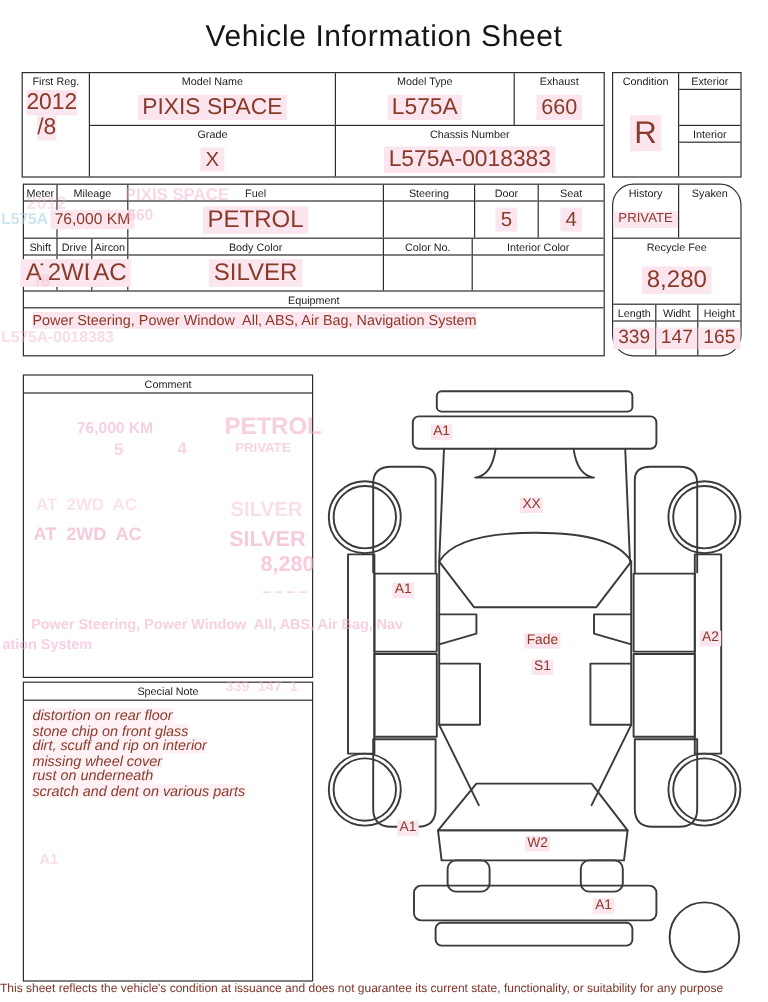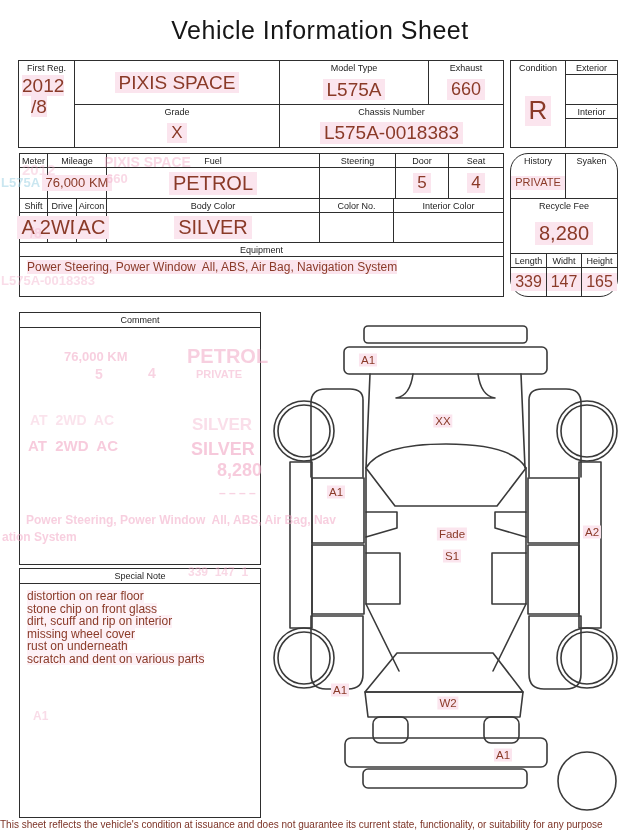--- a/index.html
+++ b/index.html
@@ -37,21 +37,21 @@
   .hist-box{left:510px;top:153px;width:108px;height:144px;display:flex;flex-direction:column;border-radius:18px;}
   .comment-box{left:19px;top:312px;width:242px;height:253px;}
   .note-box{left:19px;top:568px;width:242px;height:250px;}
   .panel-head{height:15px;border-bottom:1px solid var(--border);display:flex;align-items:center;justify-content:center;font-size:9px;}
   .firstreg-vals{flex:1;color:var(--value-text);font-size:19px;line-height:21px;padding-left:3px;}
   .firstreg-vals .l2{padding-left:9px;}
   .firstreg-vals span{background:var(--highlight);}
   .eq-text{flex:1;padding:3px 6px 0 7px;font-size:12px;color:var(--value-text);text-align:left;}
   .eq-text span{background:var(--highlight);white-space:pre-wrap;}
   #note-lines{padding:6px 0 0 7px;}
-  .note-line{font-size:12px;line-height:12.5px;color:var(--value-text);display:table;background:rgba(250,216,230,.35);white-space:nowrap;}
+  .note-line{font-size:12px;line-height:12.5px;color:var(--value-text);display:table;background:rgba(250,216,230,.35);white-space:nowrap;font-style:italic;}
   .footer{left:0;right:0;top:819px;text-align:left;font-size:10px;color:#7c3326;}
   
   #car-svg{left:0;top:0;pointer-events:none;}
   #car-svg *{stroke:#3a3a3a;stroke-width:1.6;fill:none;stroke-linejoin:round;stroke-linecap:round;}
   #diagram-labels{left:0;top:0;width:640px;height:835px;pointer-events:none;}
   .diag-label{position:absolute;transform:translate(-50%,-50%);font-size:11.5px;color:var(--value-text);
               background:var(--highlight);padding:0 2px;line-height:13px;white-space:nowrap;}
   
   #ghost-layer{left:0;top:0;width:640px;height:835px;pointer-events:none;}
   .ghost{position:absolute;color:var(--ghost-pink);white-space:pre;line-height:1;font-weight:bold;}
@@ -69,20 +69,21 @@
   <div class="cell bR" style="width:56px">
     <div class="lbl">First Reg.</div>
     <div class="firstreg-vals">
       <div class="l1"><span>2012</span></div>
       <div class="l2"><span>/8</span></div>
     </div>
   </div>
   <div style="flex:1;display:flex;flex-direction:column">
     <div class="trow bB" style="height:44px">
       <div class="cell bR" style="width:205px">
+        <div class="lbl">Model Name</div>
         <div class="valwrap">
             <span class="val f19">PIXIS SPACE</span>
           </div>
       </div>
       <div class="cell bR" style="width:149px">
         <div class="lbl">Model Type</div>
         <div class="valwrap">
             <span class="val f19">L575A</span>
           </div>
       </div>

